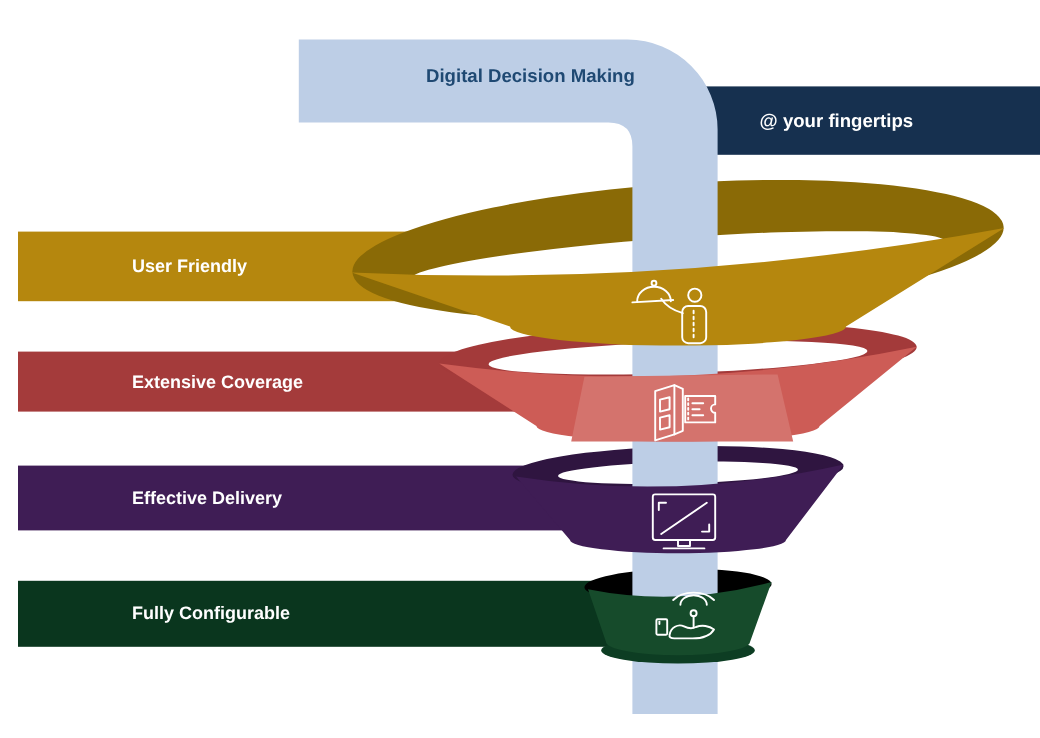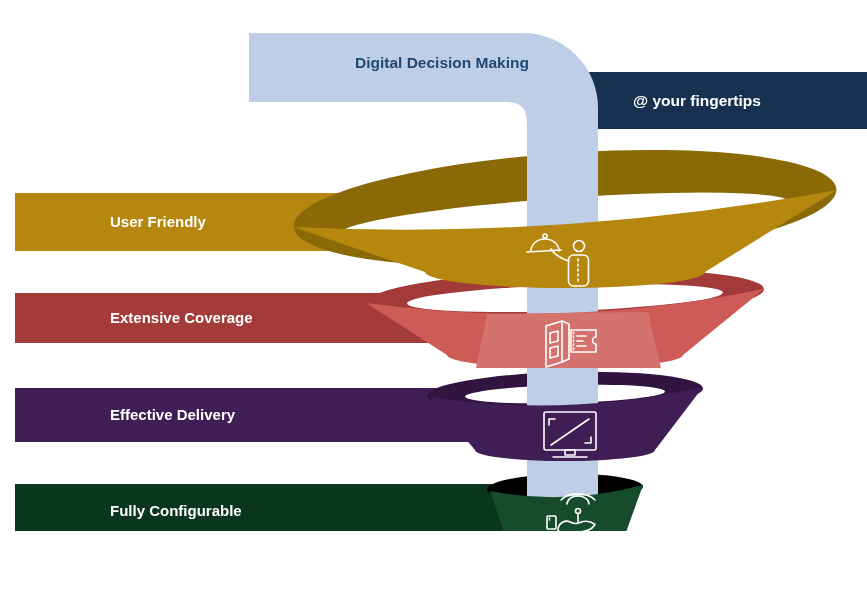--- a/index.html
+++ b/index.html
@@ -1,16 +1,16 @@
 <!DOCTYPE html>
 <html><head>
 <meta charset="utf-8">
 <style>
   html,body{margin:0;padding:0;background:#ffffff;}
-  .stage{width:867px;height:531px;background:#ffffff;position:relative;overflow:hidden;
+  .stage{width:867px;height:615px;background:#ffffff;position:relative;overflow:hidden;
          font-family:"Liberation Sans", sans-serif;}
   svg text{font-family:"Liberation Sans", sans-serif;font-weight:700;}
   .icon{stroke:#ffffff;fill:none;stroke-width:1.6;stroke-linecap:round;stroke-linejoin:round;}
 </style>
 </head>
 <body>
 
 <div class="stage">
 <svg width="867" height="615" viewBox="0 0 867 615" xmlns="http://www.w3.org/2000/svg">
 

